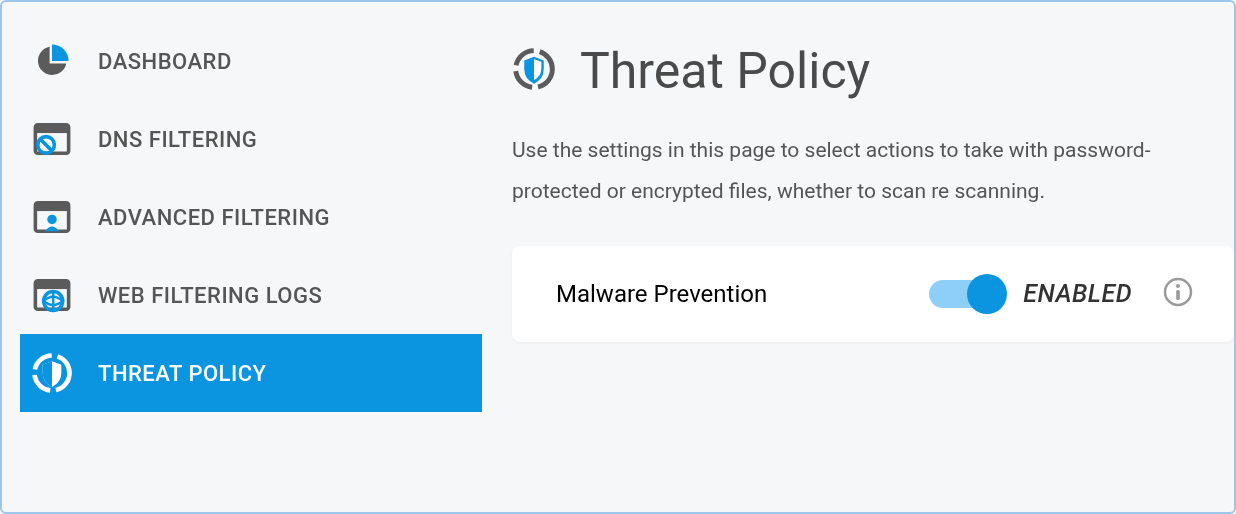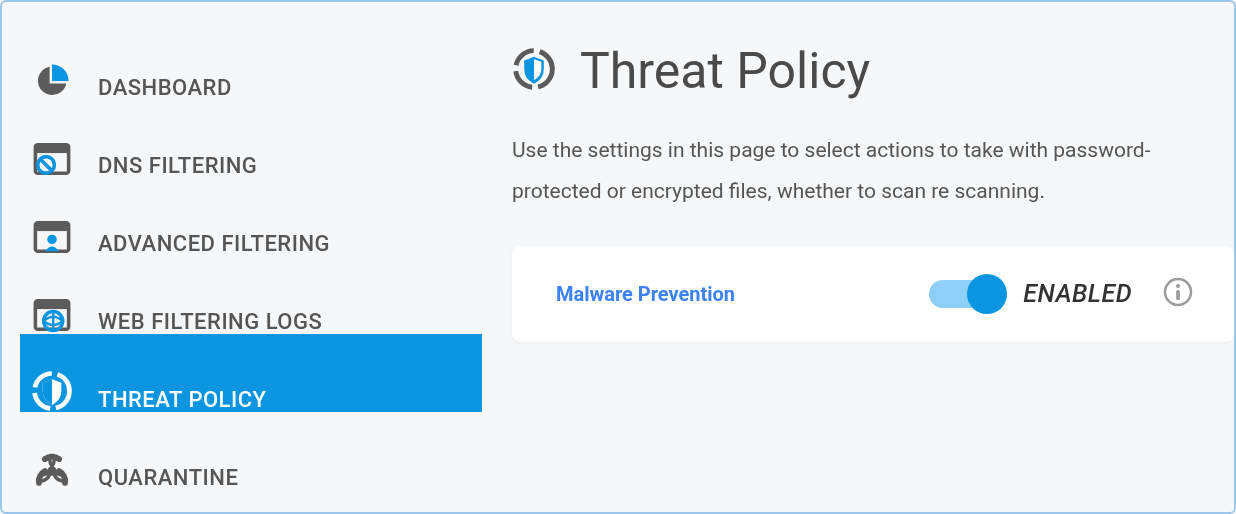--- a/index.html
+++ b/index.html
@@ -12,21 +12,21 @@
     position: relative;
   }
   .layout { display: flex; height: 100%; }
   .sidebar {
     width: 480px;
     padding: 20px 0 0 18px;
     flex-shrink: 0;
   }
   .nav-item {
     display: flex;
-    align-items: flex-end;
+    align-items: center;
     height: 78px;
     padding-left: 8px;
     cursor: pointer;
     color: #555;
     font-size: 22px;
     font-weight: 500;
     letter-spacing: 0.5px;
   }
   .nav-item.active {
     background: #0b94e0;
@@ -64,23 +64,23 @@
   .card {
     margin-top: 34px;
     background: #fff;
     border-radius: 8px;
     box-shadow: 0 1px 3px rgba(0,0,0,0.05);
     padding: 30px 40px 30px 44px;
     display: flex;
     align-items: center;
   }
   .card-title {
-    font-size: 20px;
-    font-weight: 700;
-    color: #3b82f6;
+    font-size: 24px;
+    font-weight: 400;
+    color: #000000;
     flex: 1;
   }
   .toggle-wrap {
     display: flex;
     align-items: center;
     gap: 22px;
     font-style: italic;
   }
   .toggle {
     width: 72px;
@@ -167,36 +167,20 @@
       <span class="nav-icon">
         <svg width="42" height="42" viewBox="0 0 36 36">
           <circle cx="18" cy="18" r="15" fill="none" stroke="#fff" stroke-width="4" stroke-dasharray="20 5"></circle>
           <path d="M18 8 L26 11 L26 18 Q26 26 18 30 Q10 26 10 18 L10 11 Z" fill="#fff"></path>
           <path d="M18 8 L18 30 Q10 26 10 18 L10 11 Z" fill="#0b94e0"></path>
         </svg>
       </span>
       <span class="nav-label">THREAT POLICY</span>
     </div>
 
-    <div class="nav-item">
-      <span class="nav-icon">
-        <svg width="38" height="38" viewBox="0 0 32 32">
-          <circle cx="16" cy="16" r="4" fill="#5b5b5b"></circle>
-          <g fill="none" stroke="#5b5b5b" stroke-width="3">
-            <path d="M16 2 A8 8 0 0 1 16 12 A8 8 0 0 1 16 2"></path>
-            <path d="M4 24 A8 8 0 0 1 14 19 A8 8 0 0 1 4 24"></path>
-            <path d="M28 24 A8 8 0 0 0 18 19 A8 8 0 0 0 28 24"></path>
-          </g>
-          <path d="M10 6 A10 10 0 0 1 22 6" fill="none" stroke="#5b5b5b" stroke-width="5" stroke-linecap="round"></path>
-          <path d="M5 26 A10 10 0 0 1 10 16" fill="none" stroke="#5b5b5b" stroke-width="5" stroke-linecap="round"></path>
-          <path d="M27 26 A10 10 0 0 0 22 16" fill="none" stroke="#5b5b5b" stroke-width="5" stroke-linecap="round"></path>
-        </svg>
-      </span>
-      <span class="nav-label">QUARANTINE</span>
-    </div>
 
   </nav>
 
   <main class="main">
     <div class="page-header">
       <span>
         <svg width="44" height="44" viewBox="0 0 36 36">
           <circle cx="18" cy="18" r="15" fill="none" stroke="#5b5b5b" stroke-width="4" stroke-dasharray="20 5"></circle>
           <path d="M18 8 L26 11 L26 18 Q26 26 18 30 Q10 26 10 18 L10 11 Z" fill="#0b94e0"></path>
           <path d="M18 8 L18 30 Q10 26 10 18 L10 11 Z" fill="#fff" opacity="0.0"></path>

